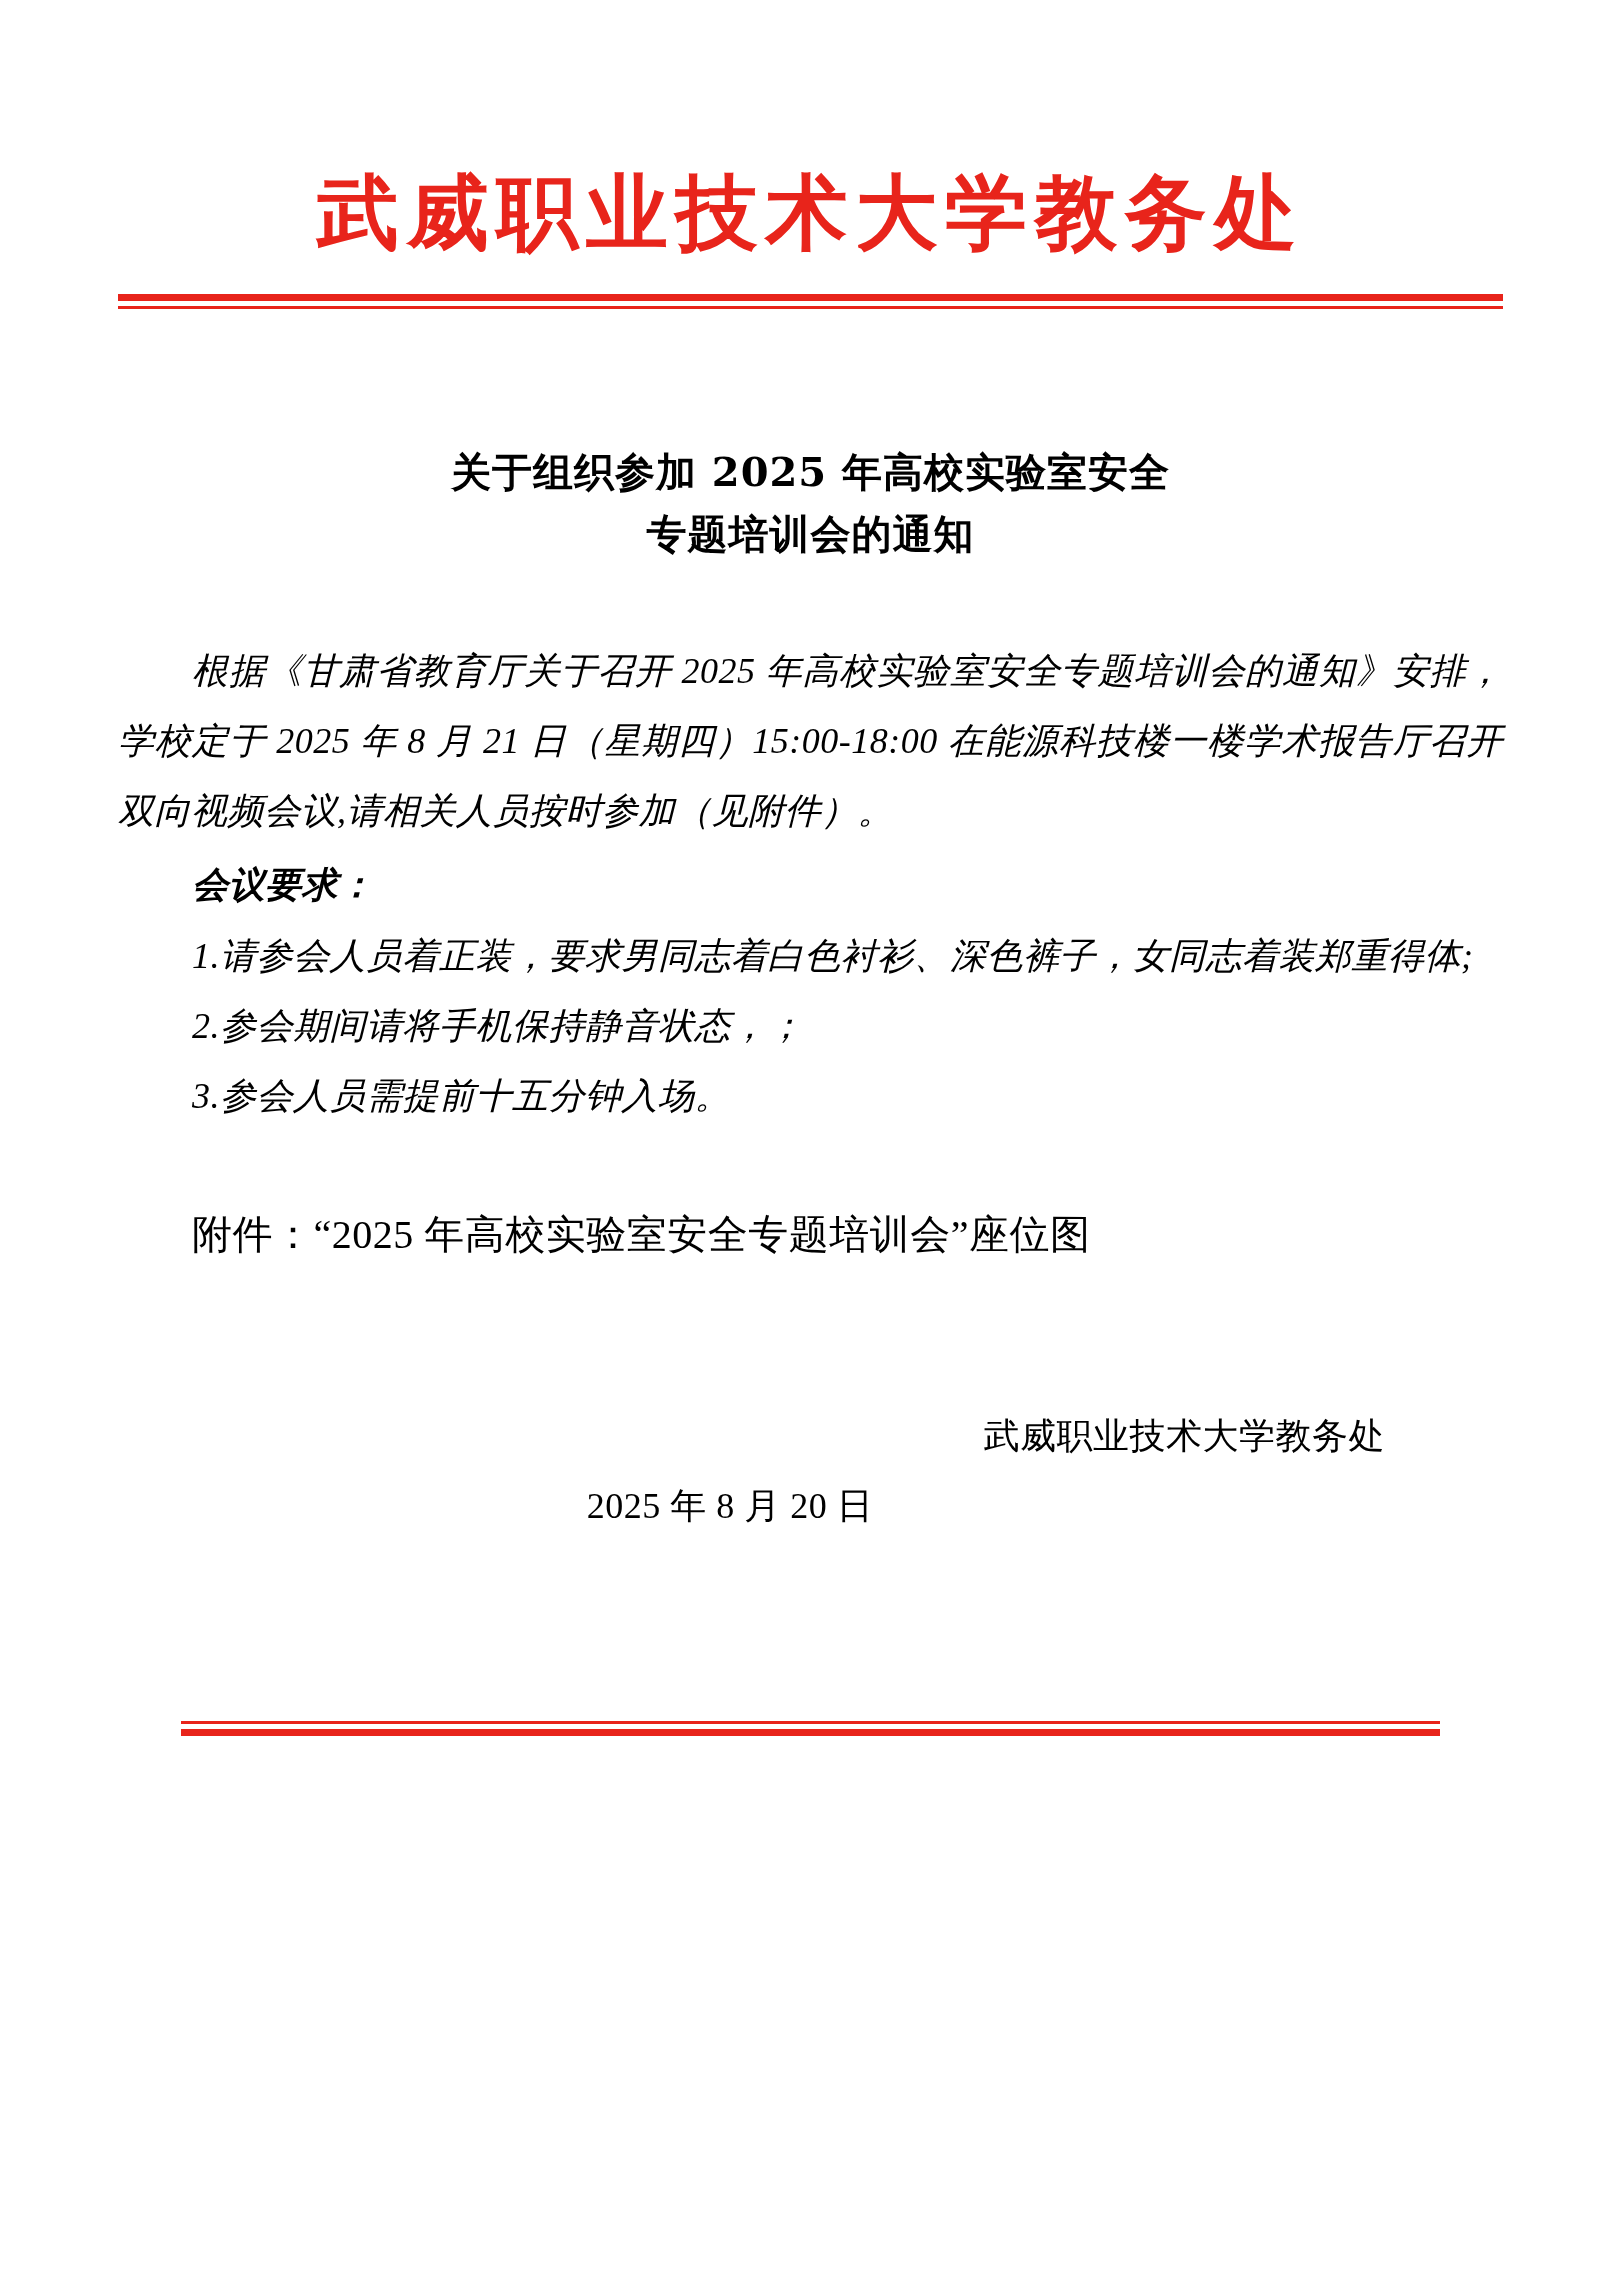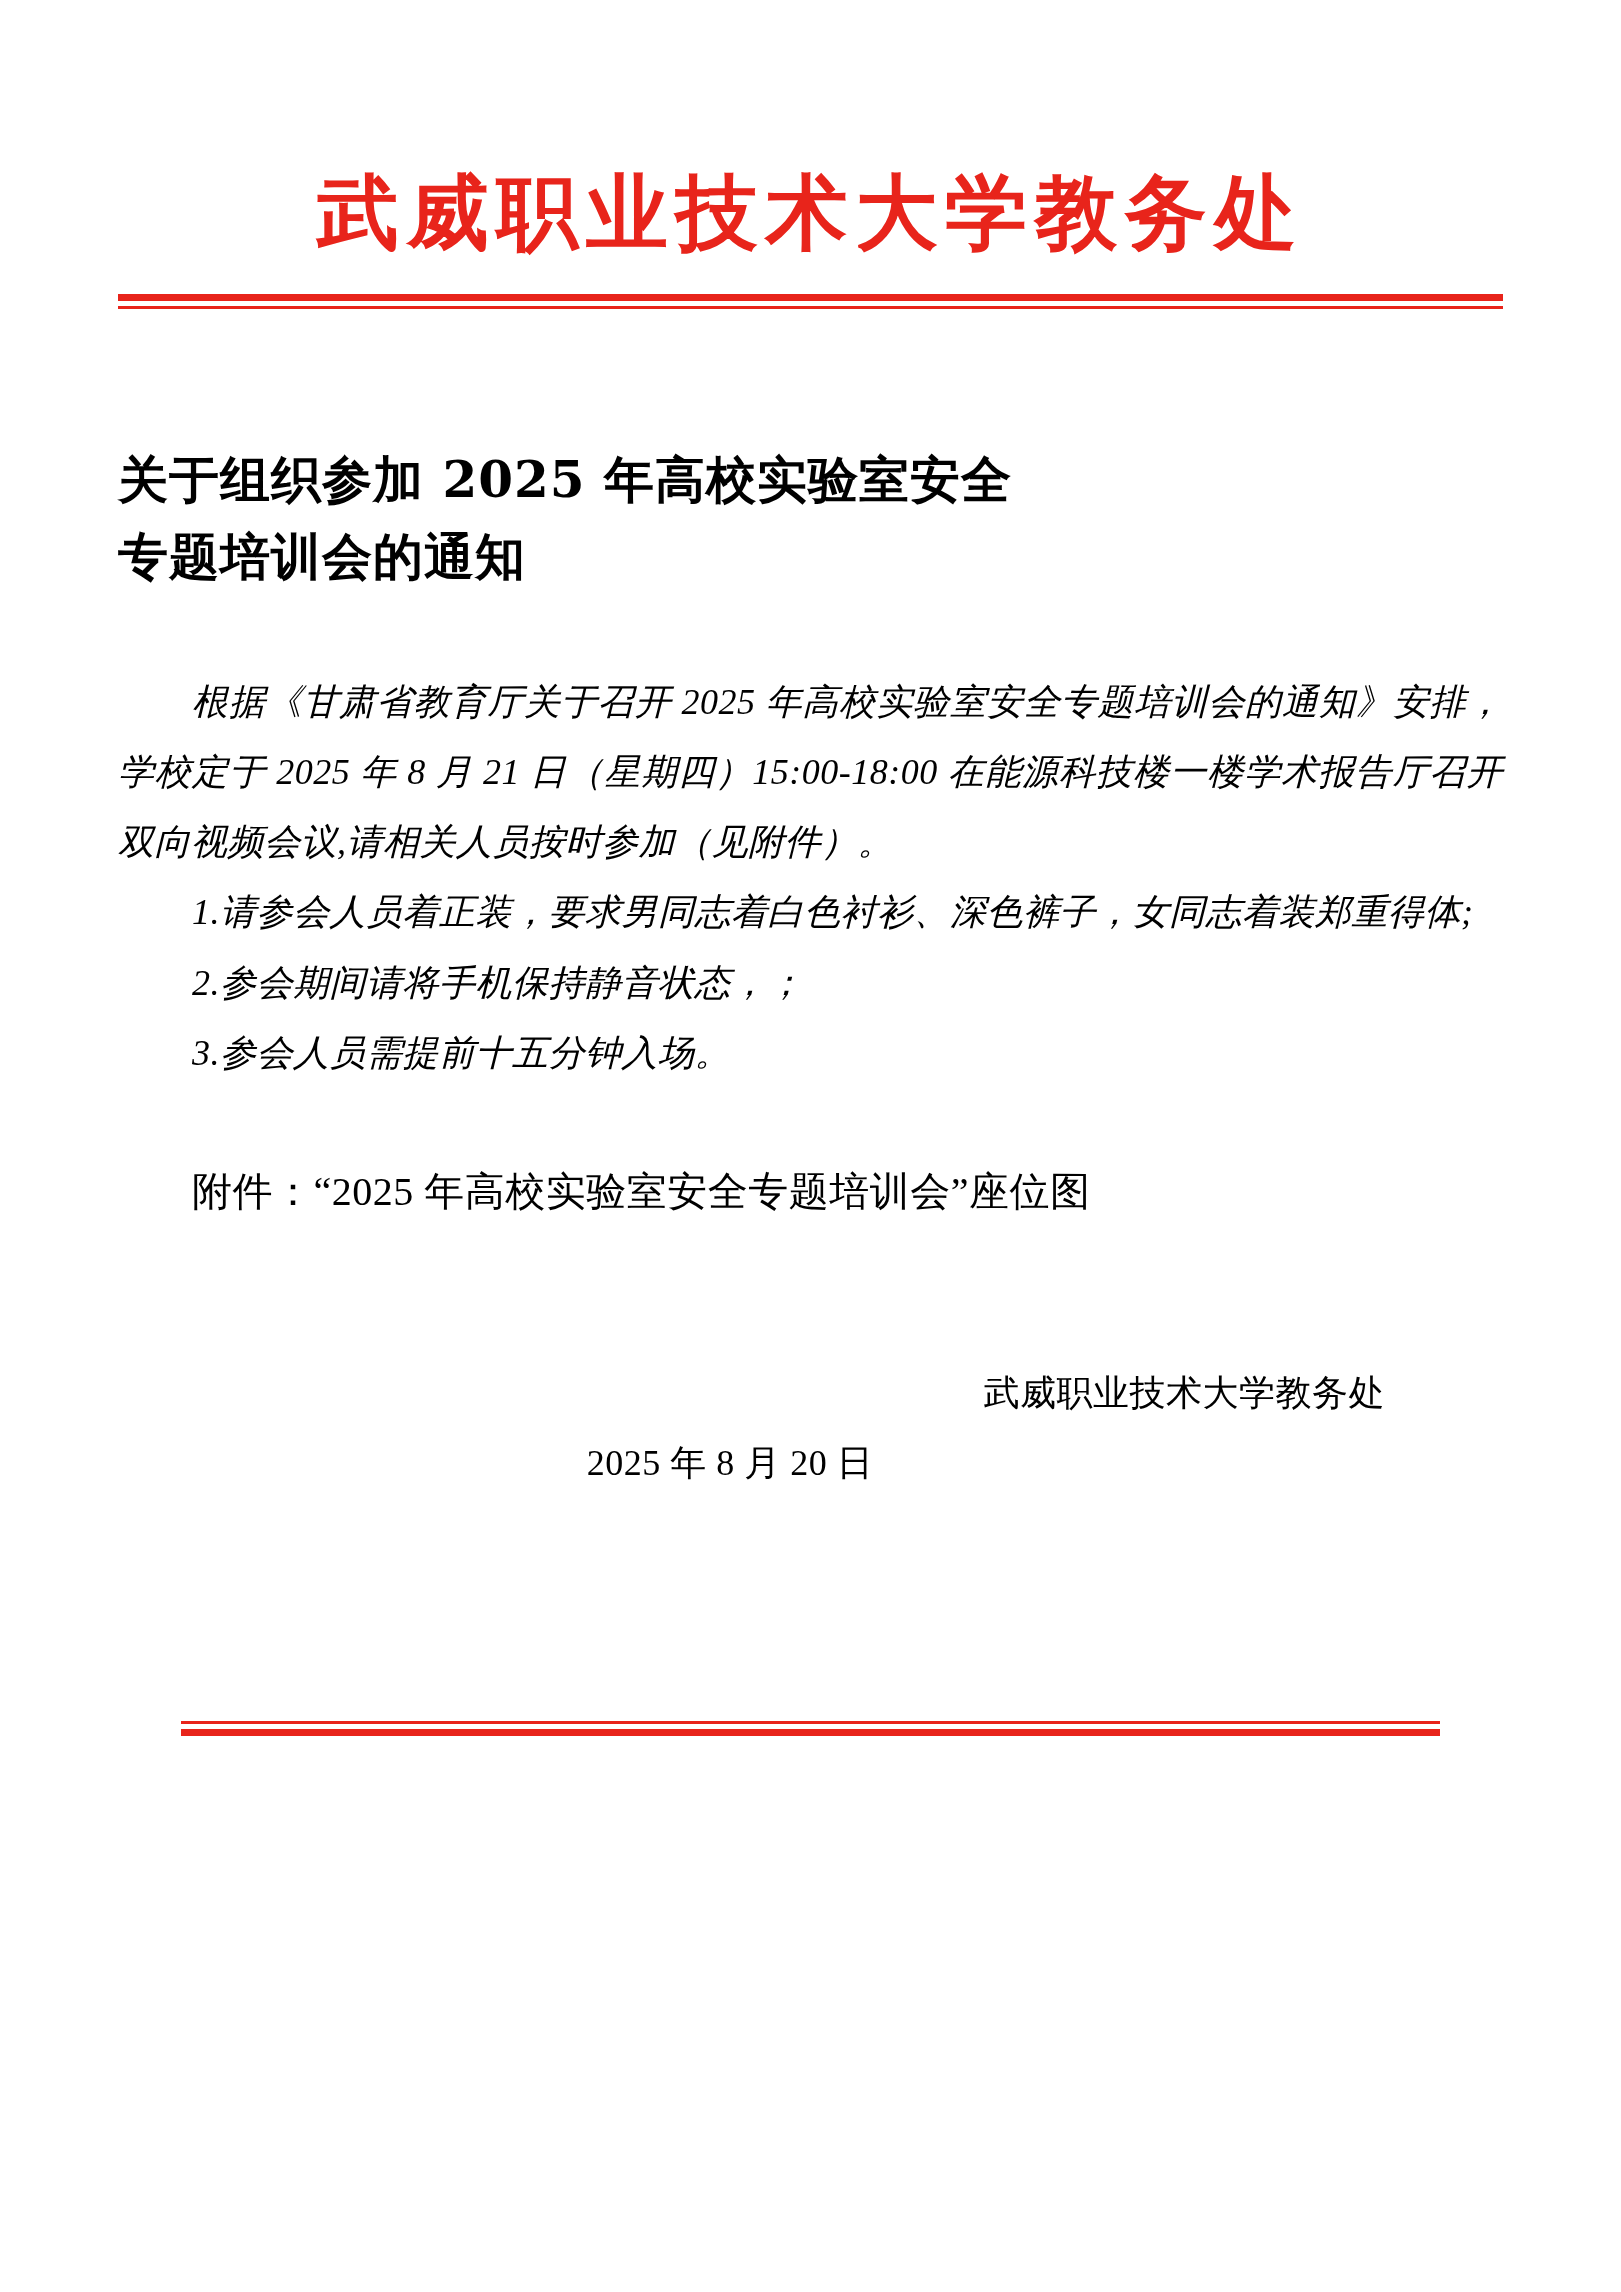--- a/index.html
+++ b/index.html
@@ -48,23 +48,24 @@
   .rule-thin {
     height: 2.9px;
     background: #e8241b;
     width: 100%;
     margin-top: 4.9px;
   }
 
   
   .doc-title {
     margin-top: 132px;
+    text-align: center;
     font-family: "DejaVu Serif", "Liberation Serif", serif;
     font-weight: bold;
-    font-size: 50px;
+    font-size: 40px;
     line-height: 1.55;
     letter-spacing: 1px;
   }
   .doc-title .line {
     display: block;
   }
 
   
   .body-block {
     margin-top: 71px;
@@ -132,20 +133,21 @@
   <div class="doc-title">
     <span class="line">关于组织参加 2025 年高校实验室安全</span>
     <span class="line">专题培训会的通知</span>
   </div>
 
   <div class="body-block">
 
 
     <p class="p indent gap-sm">根据《甘肃省教育厅关于召开 2025 年高校实验室安全专题培训会的通知》安排，学校定于 2025 年 8 月 21 日（星期四）15:00-18:00 在能源科技楼一楼学术报告厅召开双向视频会议,请相关人员按时参加（见附件）。</p>
 
+    <p class="p indent bold gap-sm">会议要求：</p>
 
     <p class="p indent">1.请参会人员着正装，要求男同志着白色衬衫、深色裤子，女同志着装郑重得体;</p>
     <p class="p indent">2.参会期间请将手机保持静音状态，；</p>
     <p class="p indent">3.参会人员需提前十五分钟入场。</p>
 
     <p class="p attach">附件：“2025 年高校实验室安全专题培训会”座位图</p>
 
     <div class="sign">
       <span class="line">武威职业技术大学教务处</span>
       <span class="line date">2025 年 8 月 20 日</span>

